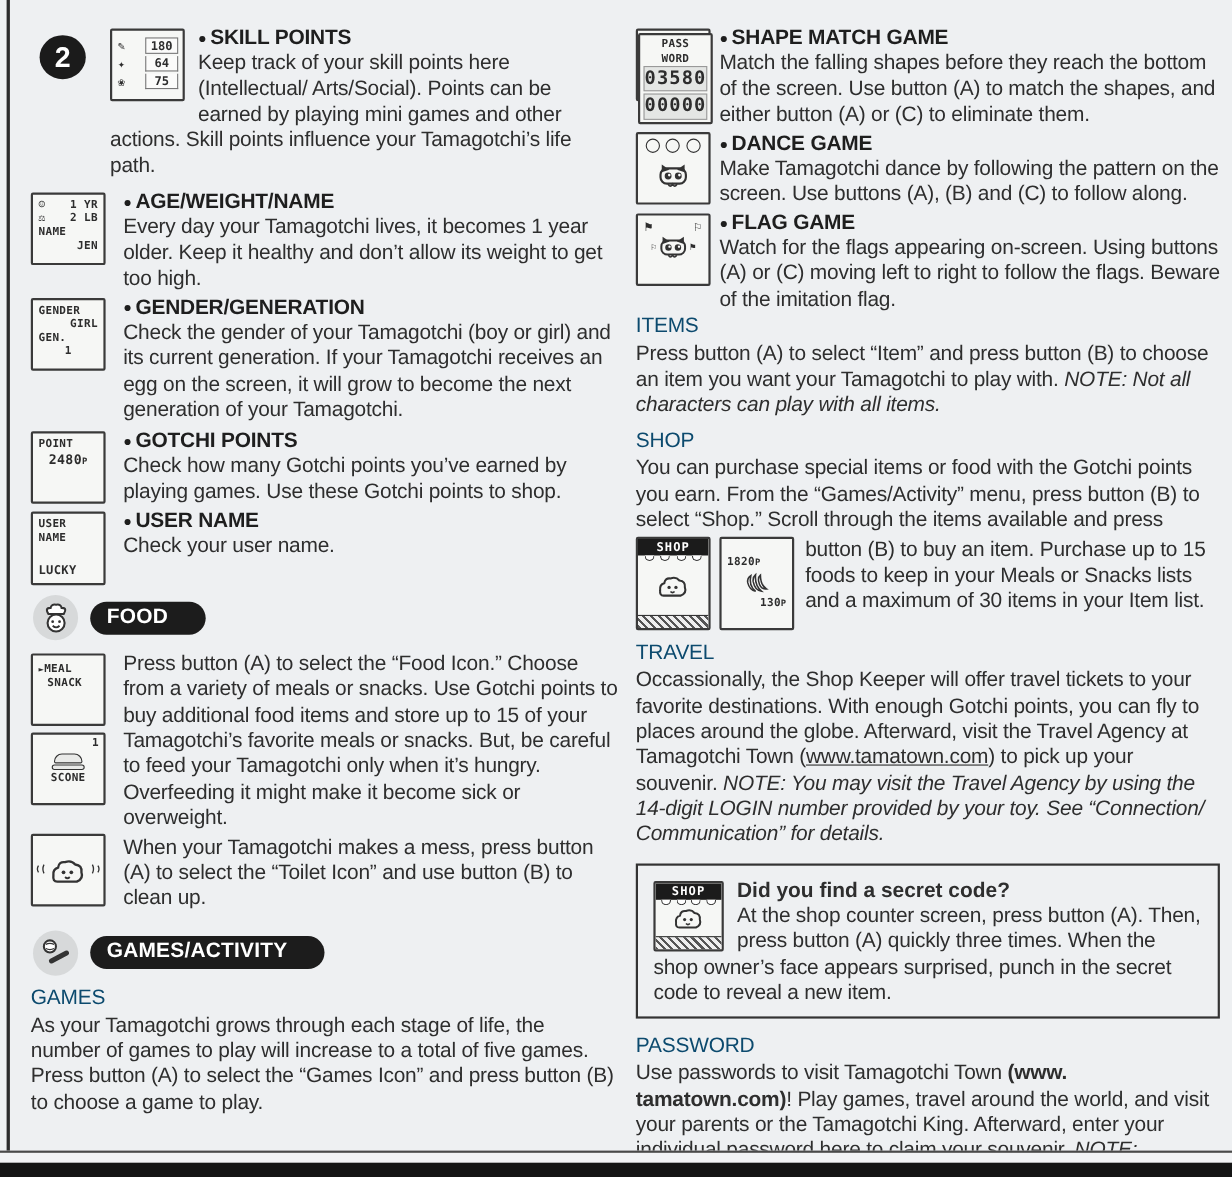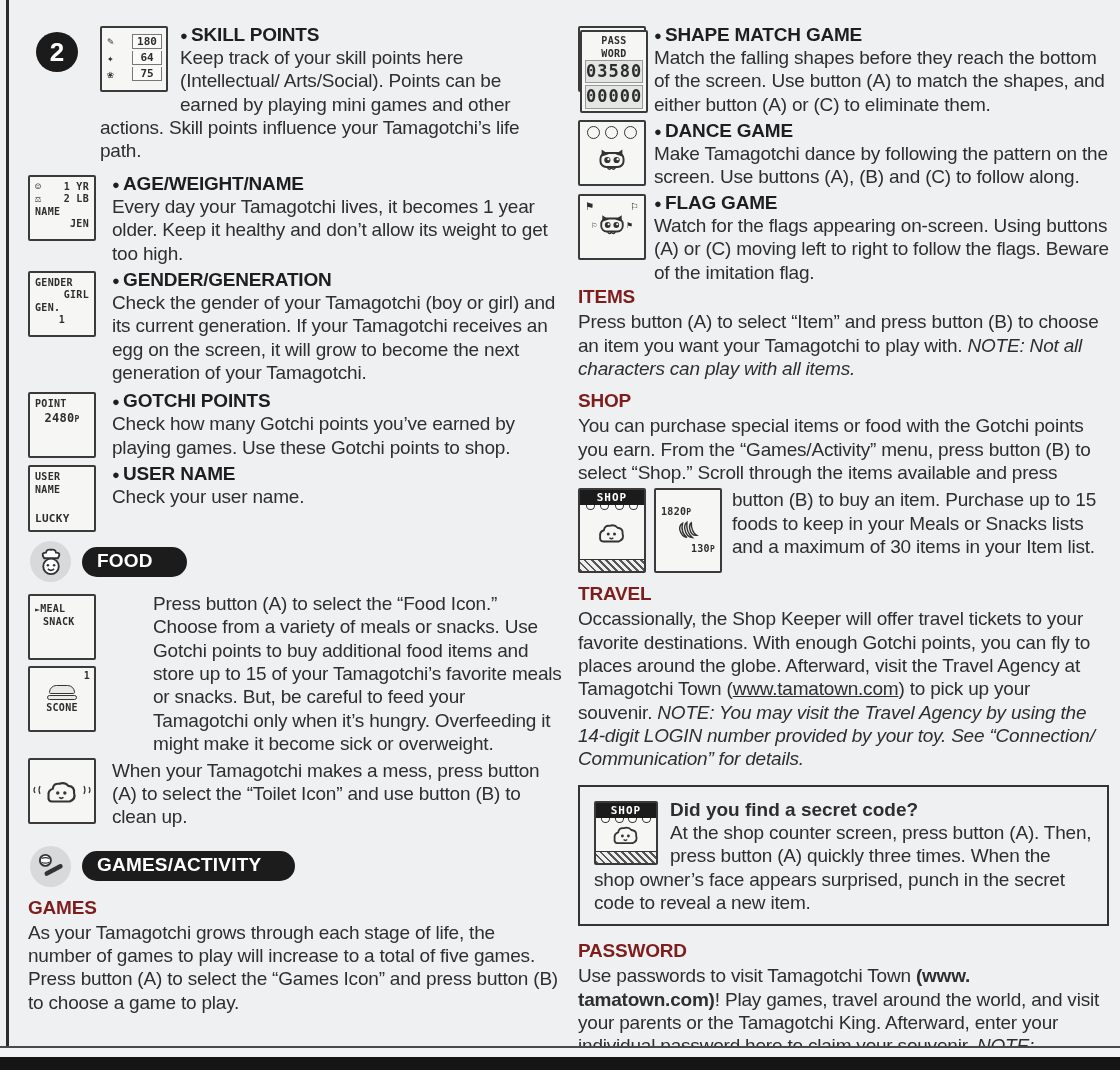--- a/index.html
+++ b/index.html
@@ -23,21 +23,21 @@
     position:absolute; left:8px; top:8px; width:42px; height:40px;
     background:#1b1b1b; border-radius:50%; color:#fff;
     display:flex; align-items:center; justify-content:center;
     font-weight:bold; font-size:26px;
   }
 
   p, h3, h2 { margin:0; }
   .body { font-size:19px; line-height:1.23; letter-spacing:-0.2px; }
   .bh { font-size:19px; font-weight:bold; color:#1e1e1e; letter-spacing:-0.2px; }
   .bh::before { content:"●  "; font-size:13px; vertical-align:1px; }
-  .sub { font-size:19px; font-weight:bold; color:#7f1d1d; margin:10px 0 2px; letter-spacing:-0.2px;}
+  .sub { font-size:19px; font-weight:normal; color:#0c4a6e; margin:10px 0 2px; letter-spacing:-0.2px;}
   .it { font-style:italic; }
   .bold { font-weight:bold; }
   .lnk { text-decoration:underline; }
 
   .entry { position:relative; margin-bottom:10px; }
   .entry .etext { min-height:70px; }
   .ind .etext { margin-left:84px; }
   .colR .ind .etext { margin-left:76px; }
 
   .lcd {
@@ -223,21 +223,21 @@
   </section>
 
   <div class="sechead">
     <span class="circ">
         <svg class="ic" width="30" height="30">
           <use href="#sym-chef"></use>
         </svg>
       </span>
     <span class="pill">FOOD</span>
   </div>
-  <section class="entry ind" style="margin-bottom:0;padding-left:41px;">
+  <section class="entry ind" style="margin-bottom:0;">
     <div class="lcd lcdtxt pad">
       <div style="margin-top:3px;"><span style="font-size:8px;">►</span><span>MEAL</span></div>
       <div style="margin-left:8px;">SNACK</div>
     </div>
     <div class="lcd lcdtxt" style="top:74px; padding:2px 4px;">
       <div class="tr">1</div>
       <div style="display:flex; flex-direction:column; align-items:center; gap:1px; margin-top:2px;">
         <i style="width:26px;height:9px;background:#e9eae8;border:1.5px solid #333;border-radius:9px 9px 2px 2px;"></i>
         <i style="width:30px;height:5px;background:#e9eae8;border:1.5px solid #333;border-radius:3px;"></i>
       </div>

